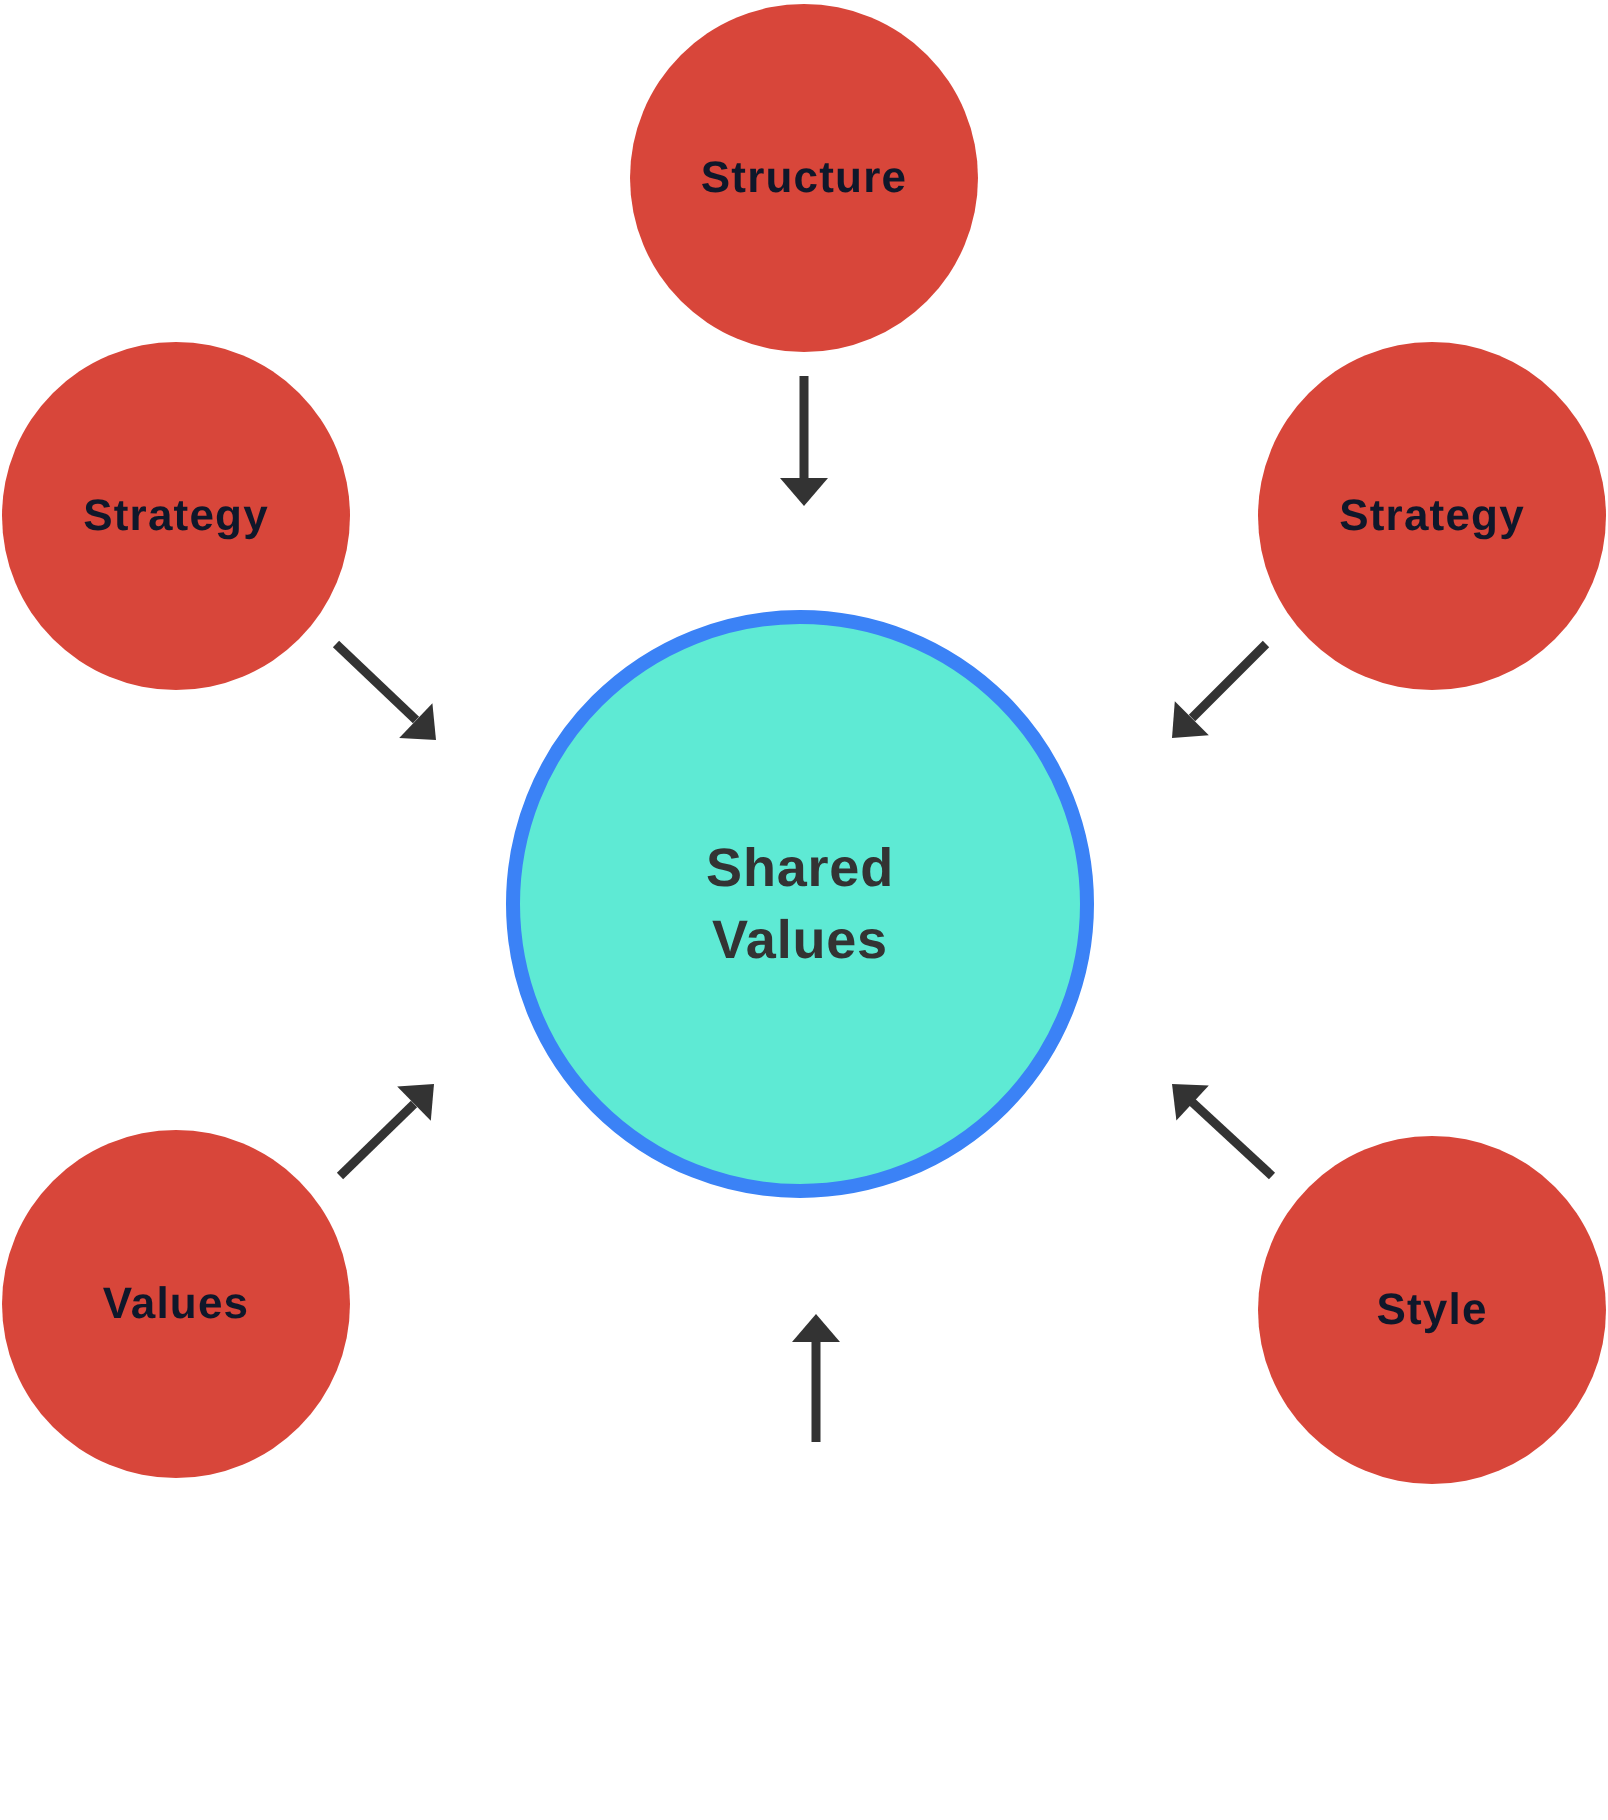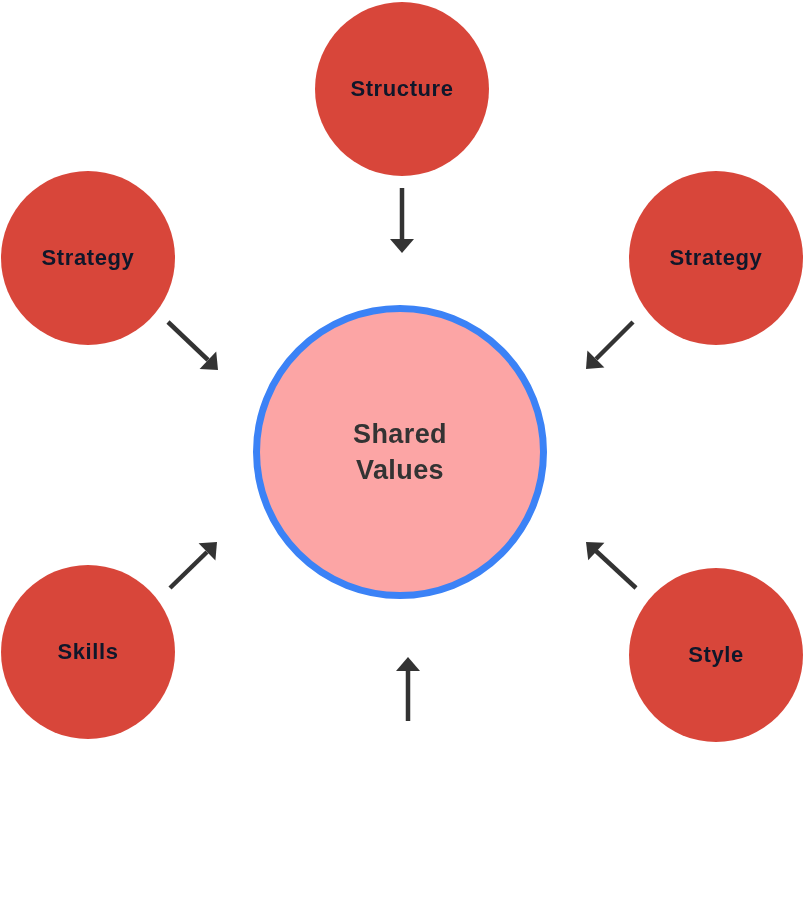--- a/index.html
+++ b/index.html
@@ -47,21 +47,21 @@
   .node-style     { left: 629px; top: 568px; align-items: center; }
   .node-staff     { left: 322px; top: 733px; }
   .center-circle {
     position: absolute;
     left: 253px;
     top: 305px;
     width: 280px;
     height: 280px;
     border: 7px solid #3B82F6;
     border-radius: 50%;
-    background: #fca5a5;
+    background: #5eead4;
     display: flex;
     align-items: center;
     justify-content: center;
     box-sizing: content-box;
   }
   .center-label {
     width: 180px;
     text-align: center;
     font-size: 27px;
     font-weight: 700;
@@ -119,21 +119,21 @@
 
   <div class="node node-strategy">
     <span class="node-label">Strategy</span>
   </div>
 
   <div class="node node-systems">
     <span class="node-label">Strategy</span>
   </div>
 
   <div class="node node-skills">
-    <span class="node-label">Skills</span>
+    <span class="node-label">Values</span>
   </div>
 
   <div class="node node-style">
     <span class="node-label">Style</span>
   </div>
 
 
 </div>
 
 </body></html>

